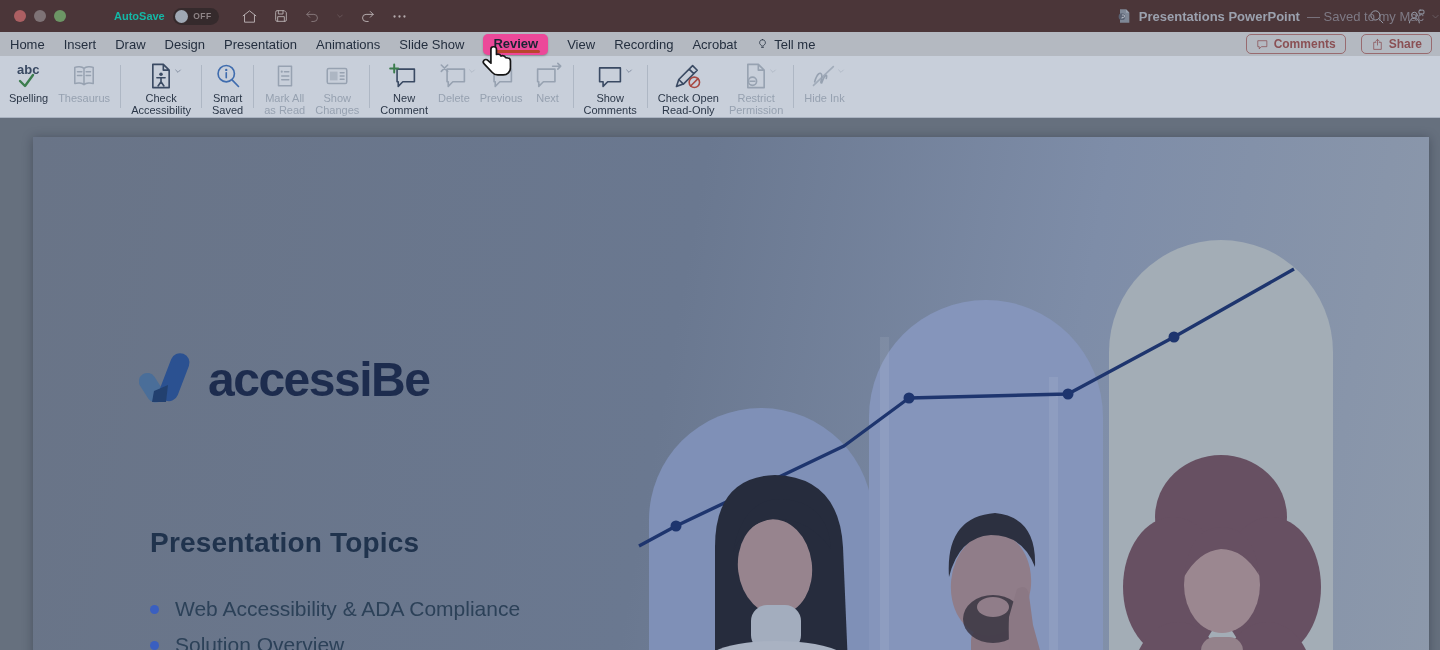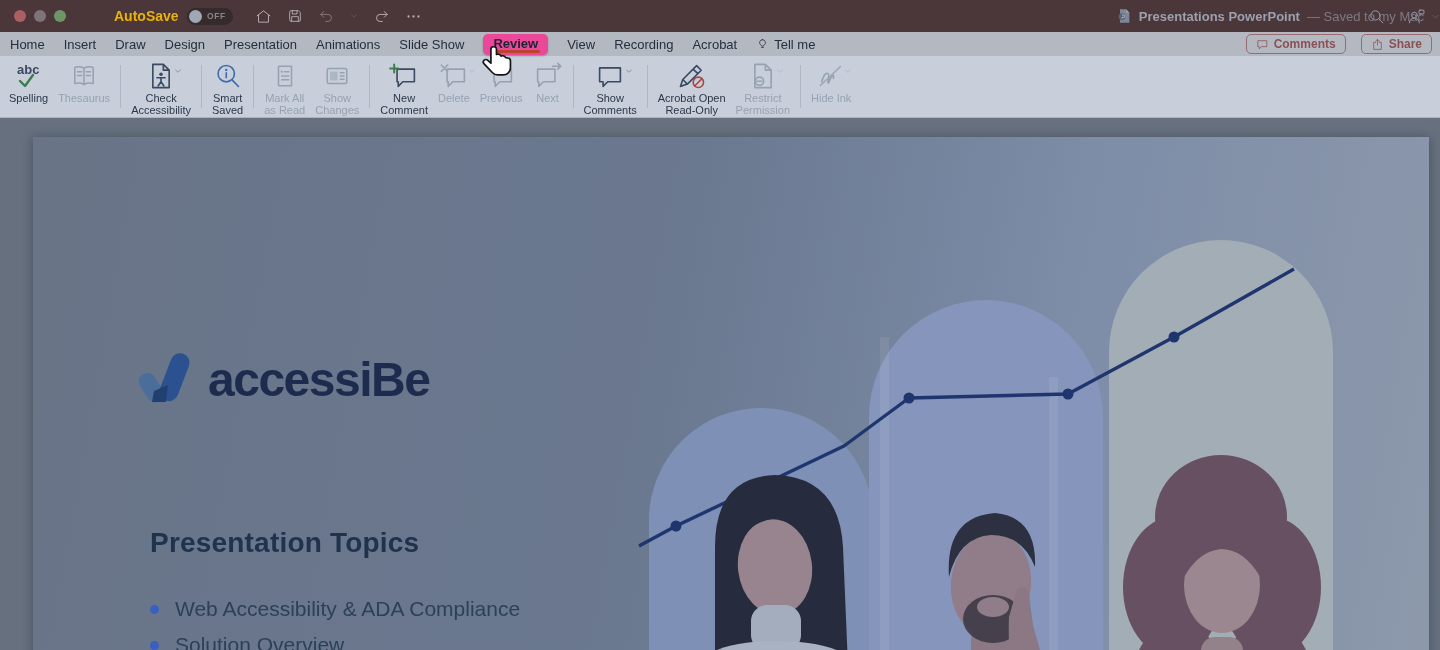--- a/index.html
+++ b/index.html
@@ -7,21 +7,21 @@
               font-family:"Liberation Sans", sans-serif; }
 
   
   .titlebar { position:relative; height:32px; background:#4b3639; display:flex; align-items:center; padding:0 14px; }
   .lights { display:flex; gap:8px; margin-right:48px; }
   .light { width:12px; height:12px; border-radius:50%; }
   .light.red { background:#ac5f62; }
   .light.yellow { background:#7e7376; }
   .light.green { background:#6c9665; }
   .autosave { display:flex; align-items:center; gap:8px; margin-right:22px; }
-  .autosave-label { font-size:14px; font-weight:600; color:#eab308; }
+  .autosave-label { font-size:11px; font-weight:600; color:#14b8a6; }
   .toggle { width:46px; height:17px; border-radius:9px; background:#352a2c; position:relative; }
   .toggle .knob { position:absolute; left:2px; top:2px; width:13px; height:13px; border-radius:50%; background:#9fa8b4; }
   .toggle .off { position:absolute; right:7px; top:3px; font-size:8.5px; font-weight:700; color:#8e8486; letter-spacing:.5px; }
   .tb-icons { display:flex; align-items:center; gap:15px; color:#b5acae; }
   .tb-icons svg { display:block; }
   .dim { opacity:.55; }
   .tb-center { position:absolute; left:0; right:0; top:0; height:32px; display:flex; align-items:center; justify-content:flex-end; gap:7px; pointer-events:none; }
   .doc-title { font-size:13px; font-weight:700; color:#9ba1ae; }
   .doc-subtitle { font-size:13px; color:#7e7a85; }
   .tb-right { margin-left:auto; display:flex; align-items:center; gap:22px; color:#99a0ac; }
@@ -304,21 +304,21 @@
   <div class="rbtn">
     <div class="iconbox">
         <svg class="ic" width="30" height="28" viewBox="0 0 26 24">
       <path d="M3,21 L5,15 L17,3 L21,7 L9,19 Z M5,15 L9,19 M14,6 L18,10"></path>
       <g stroke="#a84a44">
             <circle cx="18.5" cy="17.5" r="4.5"></circle>
             <path d="M15.3,20.7 L21.7,14.3"></path>
           </g>
         </svg>
       </div>
-    <div class="lbl"><span>Acrobat Open</span><br><span>Read-Only</span></div>
+    <div class="lbl"><span>Check Open</span><br><span>Read-Only</span></div>
   </div>
 
   <div class="rbtn disabled">
     <div class="iconbox">
         <svg class="ic" width="28" height="28" viewBox="0 0 24 24">
       <path d="M5,2 H14 L19,7 V22 H5 Z M14,2 V7 H19"></path>
           <circle cx="9" cy="16.5" r="3.5"></circle>
           <path d="M7,16.5 h4"></path>
         </svg>
       <svg class="ic caret" width="8" height="8" viewBox="0 0 24 24" style="position:absolute; right:-7px; top:6px;">

